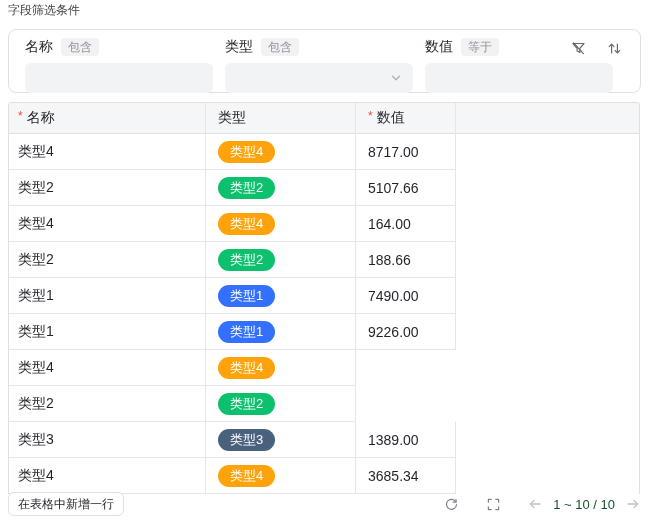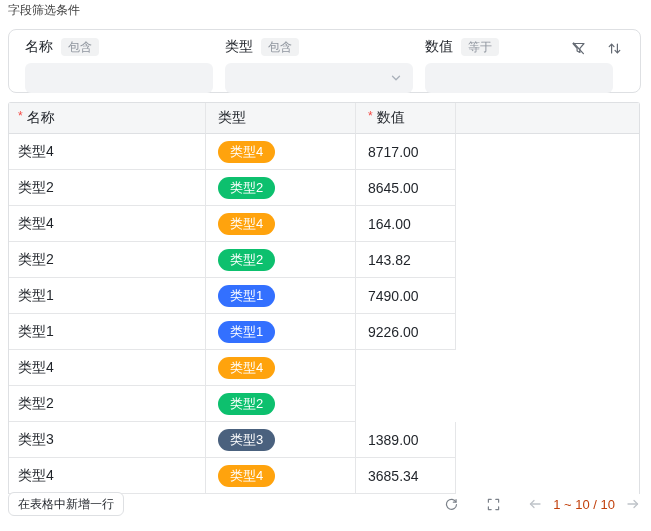--- a/index.html
+++ b/index.html
@@ -83,21 +83,21 @@
     position:absolute; left:8px; top:492px; width:633px;
     display:flex; align-items:center; justify-content:space-between;
   }
   .add-row-btn {
     height:24px; padding:0 9px; font-size:12px; color:#1F2329;
     background:#fff; border:1px solid #DEE0E3; border-radius:6px;
     font-family:inherit; cursor:pointer; display:flex; align-items:center;
   }
   .pager { display:flex; align-items:center; }
   .pager .icon-btn { margin-left:26px; }
-  .page-range { font-size:13px; color:#c2410c; margin:0 10px; white-space:nowrap; }
+  .page-range { font-size:13px; color:#14532d; margin:0 10px; white-space:nowrap; }
   svg { display:block; }
 </style>
 </head>
 <body>
 
 <div class="page-title">字段筛选条件</div>
 
 <div class="filter-card">
 
   <div class="ffield f0">
@@ -173,39 +173,39 @@
     </div>
     <div class="td col-value">8717.00</div>
     <div class="td col-empty"></div>
   </div>
 
   <div class="tr">
     <div class="td col-name">类型2</div>
     <div class="td col-type">
       <span class="badge" style="background-color: rgb(13, 192, 110);">类型2</span>
     </div>
-    <div class="td col-value">8645.00</div>
+    <div class="td col-value">5107.66</div>
     <div class="td col-empty"></div>
   </div>
 
   <div class="tr">
     <div class="td col-name">类型4</div>
     <div class="td col-type">
       <span class="badge" style="background-color: rgb(255, 163, 13);">类型4</span>
     </div>
     <div class="td col-value">164.00</div>
     <div class="td col-empty"></div>
   </div>
 
   <div class="tr">
     <div class="td col-name">类型2</div>
     <div class="td col-type">
       <span class="badge" style="background-color: rgb(13, 192, 110);">类型2</span>
     </div>
-    <div class="td col-value">143.82</div>
+    <div class="td col-value">188.66</div>
     <div class="td col-empty"></div>
   </div>
 
   <div class="tr">
     <div class="td col-name">类型1</div>
     <div class="td col-type">
       <span class="badge" style="background-color: rgb(51, 112, 255);">类型1</span>
     </div>
     <div class="td col-value">7490.00</div>
     <div class="td col-empty"></div>

